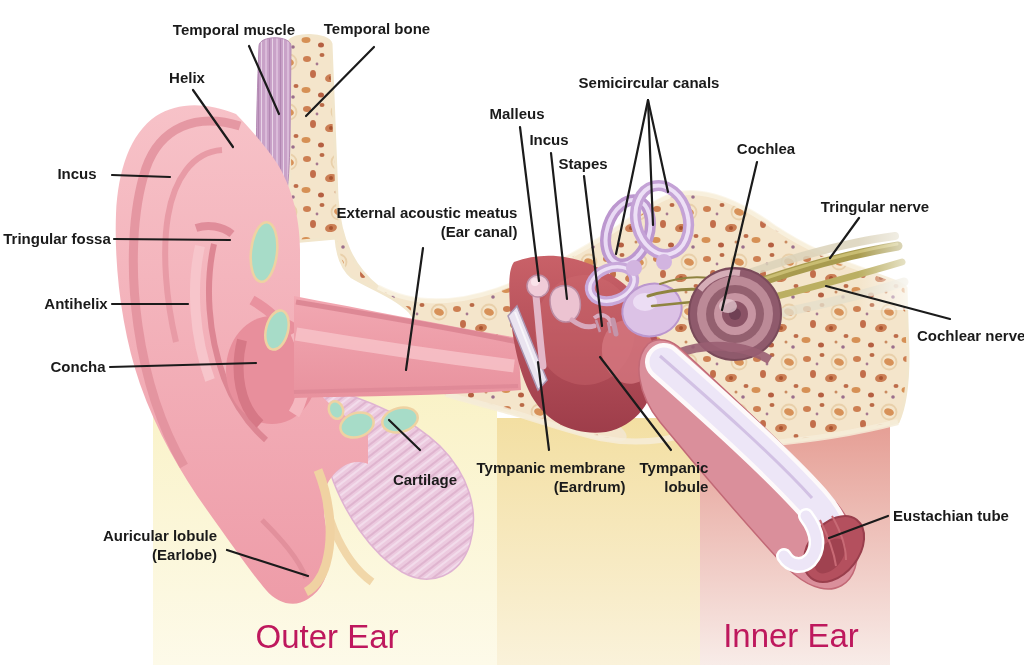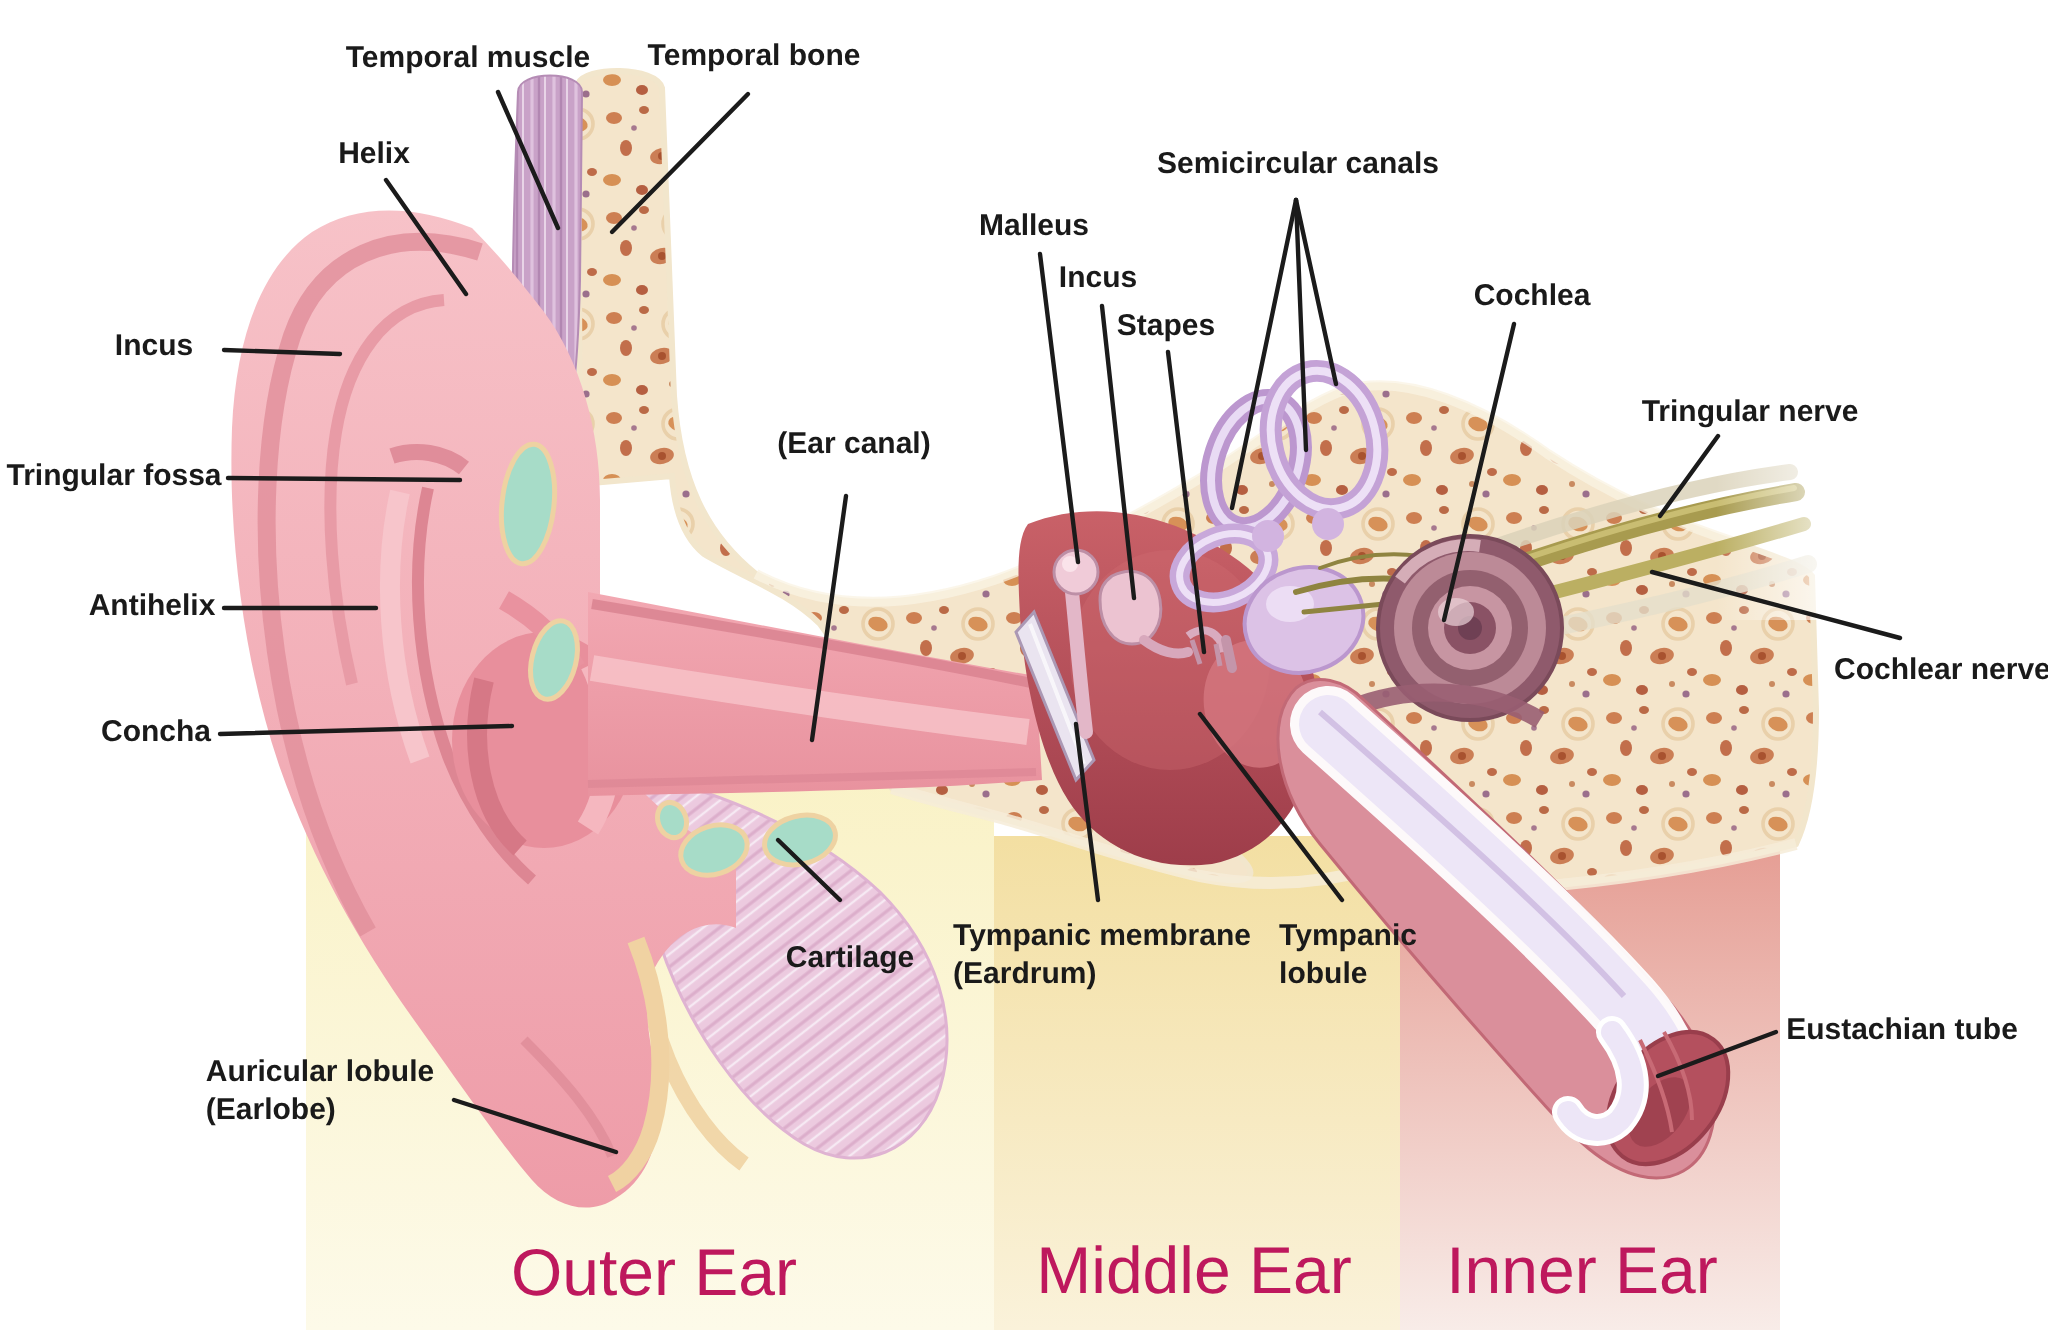--- a/index.html
+++ b/index.html
@@ -1,21 +1,21 @@
 <!DOCTYPE html>
 <html><head>
 <meta charset="utf-8">
 <style>
   html,body{margin:0;padding:0;background:#fff;}
   #stage{position:relative;width:1024px;height:669px;background:#fff;overflow:hidden;
          font-family:"Liberation Sans",sans-serif;}
   #art{position:absolute;left:0;top:0;}
   .lbl{position:absolute;transform:translate(-50%,-50%);
        font:bold 15px/1.25 "Liberation Sans",sans-serif;color:#1a1a1a;
-       text-align:left;white-space:nowrap;}
+       text-align:right;white-space:nowrap;}
   .lbl.left-anchor{transform:translate(0,-50%);text-align:center;}
   .region{position:absolute;transform:translate(-50%,-50%);
        font:400 33px/1 "Liberation Sans",sans-serif;color:#be185d;white-space:nowrap;}
 </style>
 </head>
 <body>
 
 <div id="stage">
 
 <svg id="art" width="1024" height="669" viewBox="0 0 1024 669">
@@ -258,20 +258,21 @@
 <div class="lbl" style="left:187px;top:78px">Helix</div>
 <div class="lbl" style="left:77px;top:174px">Incus</div>
 <div class="lbl" style="left:57px;top:239px">Tringular fossa</div>
 <div class="lbl" style="left:76px;top:304px">Antihelix</div>
 <div class="lbl" style="left:78px;top:367px">Concha</div>
 <div class="lbl" style="left:160px;top:546px">
   <div>Auricular lobule</div>
   <div>(Earlobe)</div>
 </div>
 <div class="lbl" style="left:427px;top:223px">
+  <div>External acoustic meatus</div>
   <div>(Ear canal)</div>
 </div>
 <div class="lbl" style="left:425px;top:480px">Cartilage</div>
 <div class="lbl" style="left:517px;top:114px">Malleus</div>
 <div class="lbl" style="left:549px;top:140px">Incus</div>
 <div class="lbl" style="left:583px;top:164px">Stapes</div>
 <div class="lbl" style="left:649px;top:83px">Semicircular canals</div>
 <div class="lbl" style="left:766px;top:149px">Cochlea</div>
 <div class="lbl" style="left:875px;top:207px">Tringular nerve</div>
 <div class="lbl left-anchor" style="left:917px;top:336px">Cochlear nerve</div>
@@ -279,16 +280,15 @@
   <div>Tympanic membrane</div>
   <div>(Eardrum)</div>
 </div>
 <div class="lbl" style="left:674px;top:478px">
   <div>Tympanic</div>
   <div>lobule</div>
 </div>
 <div class="lbl" style="left:951px;top:516px">Eustachian tube</div>
 
 <div class="region" style="left:327px;top:636px">Outer Ear</div>
-<div class="region" style="left:597px;top:635px">Middle Ear</div>
 <div class="region" style="left:791px;top:635px">Inner Ear</div>
 
 </div>
 
 </body></html>

